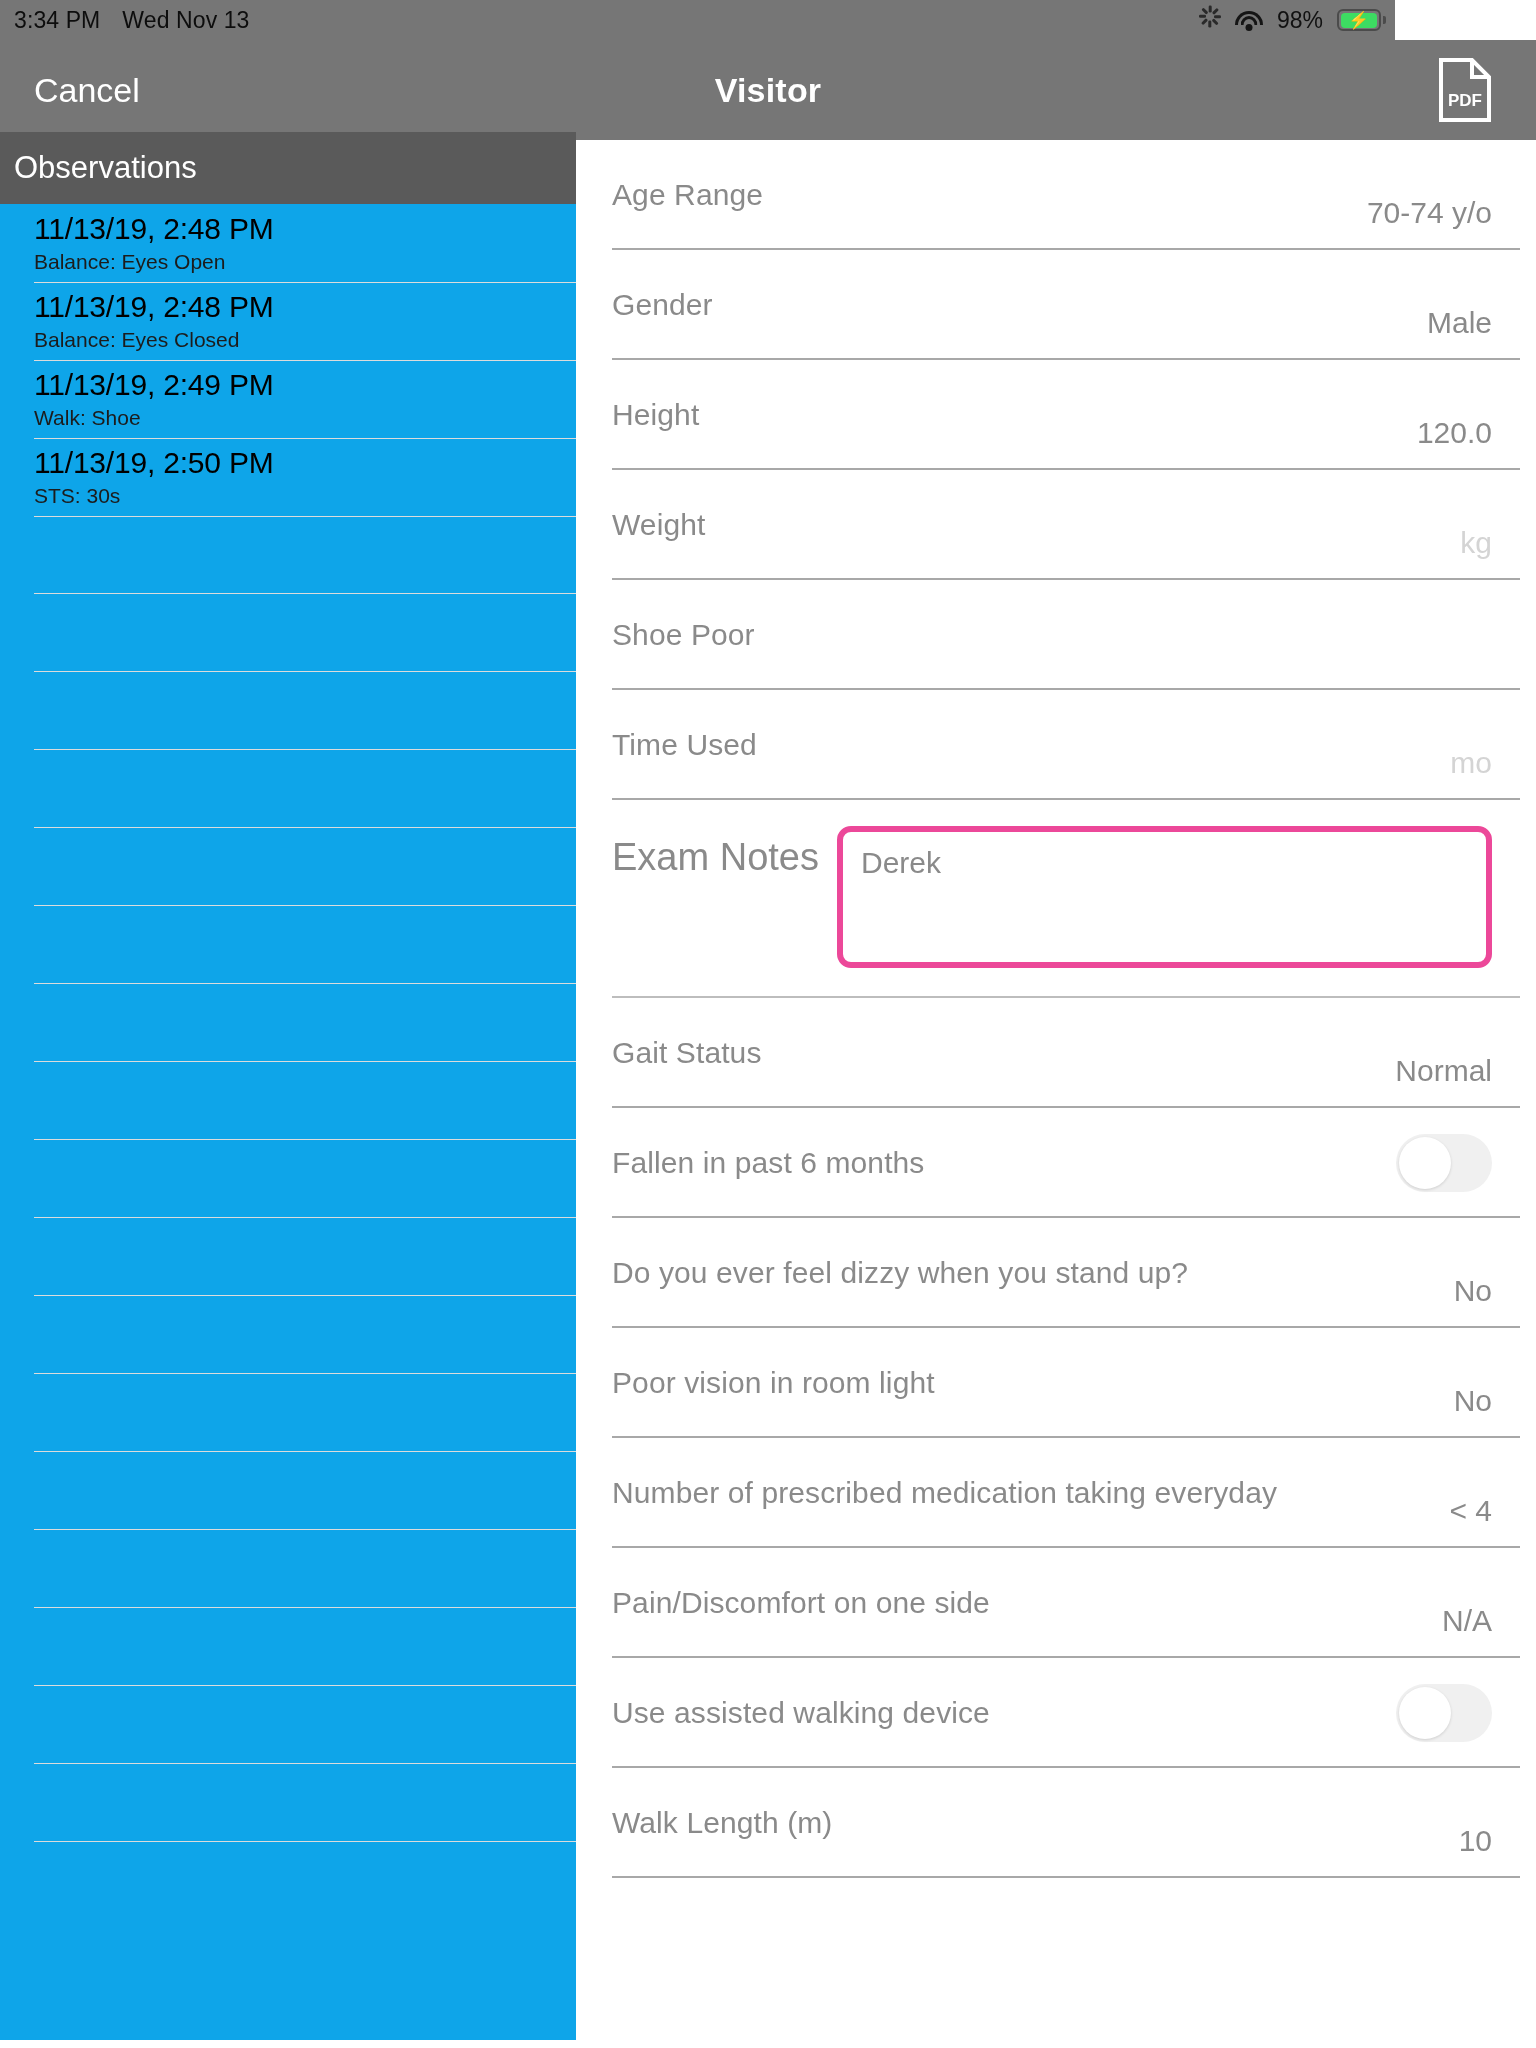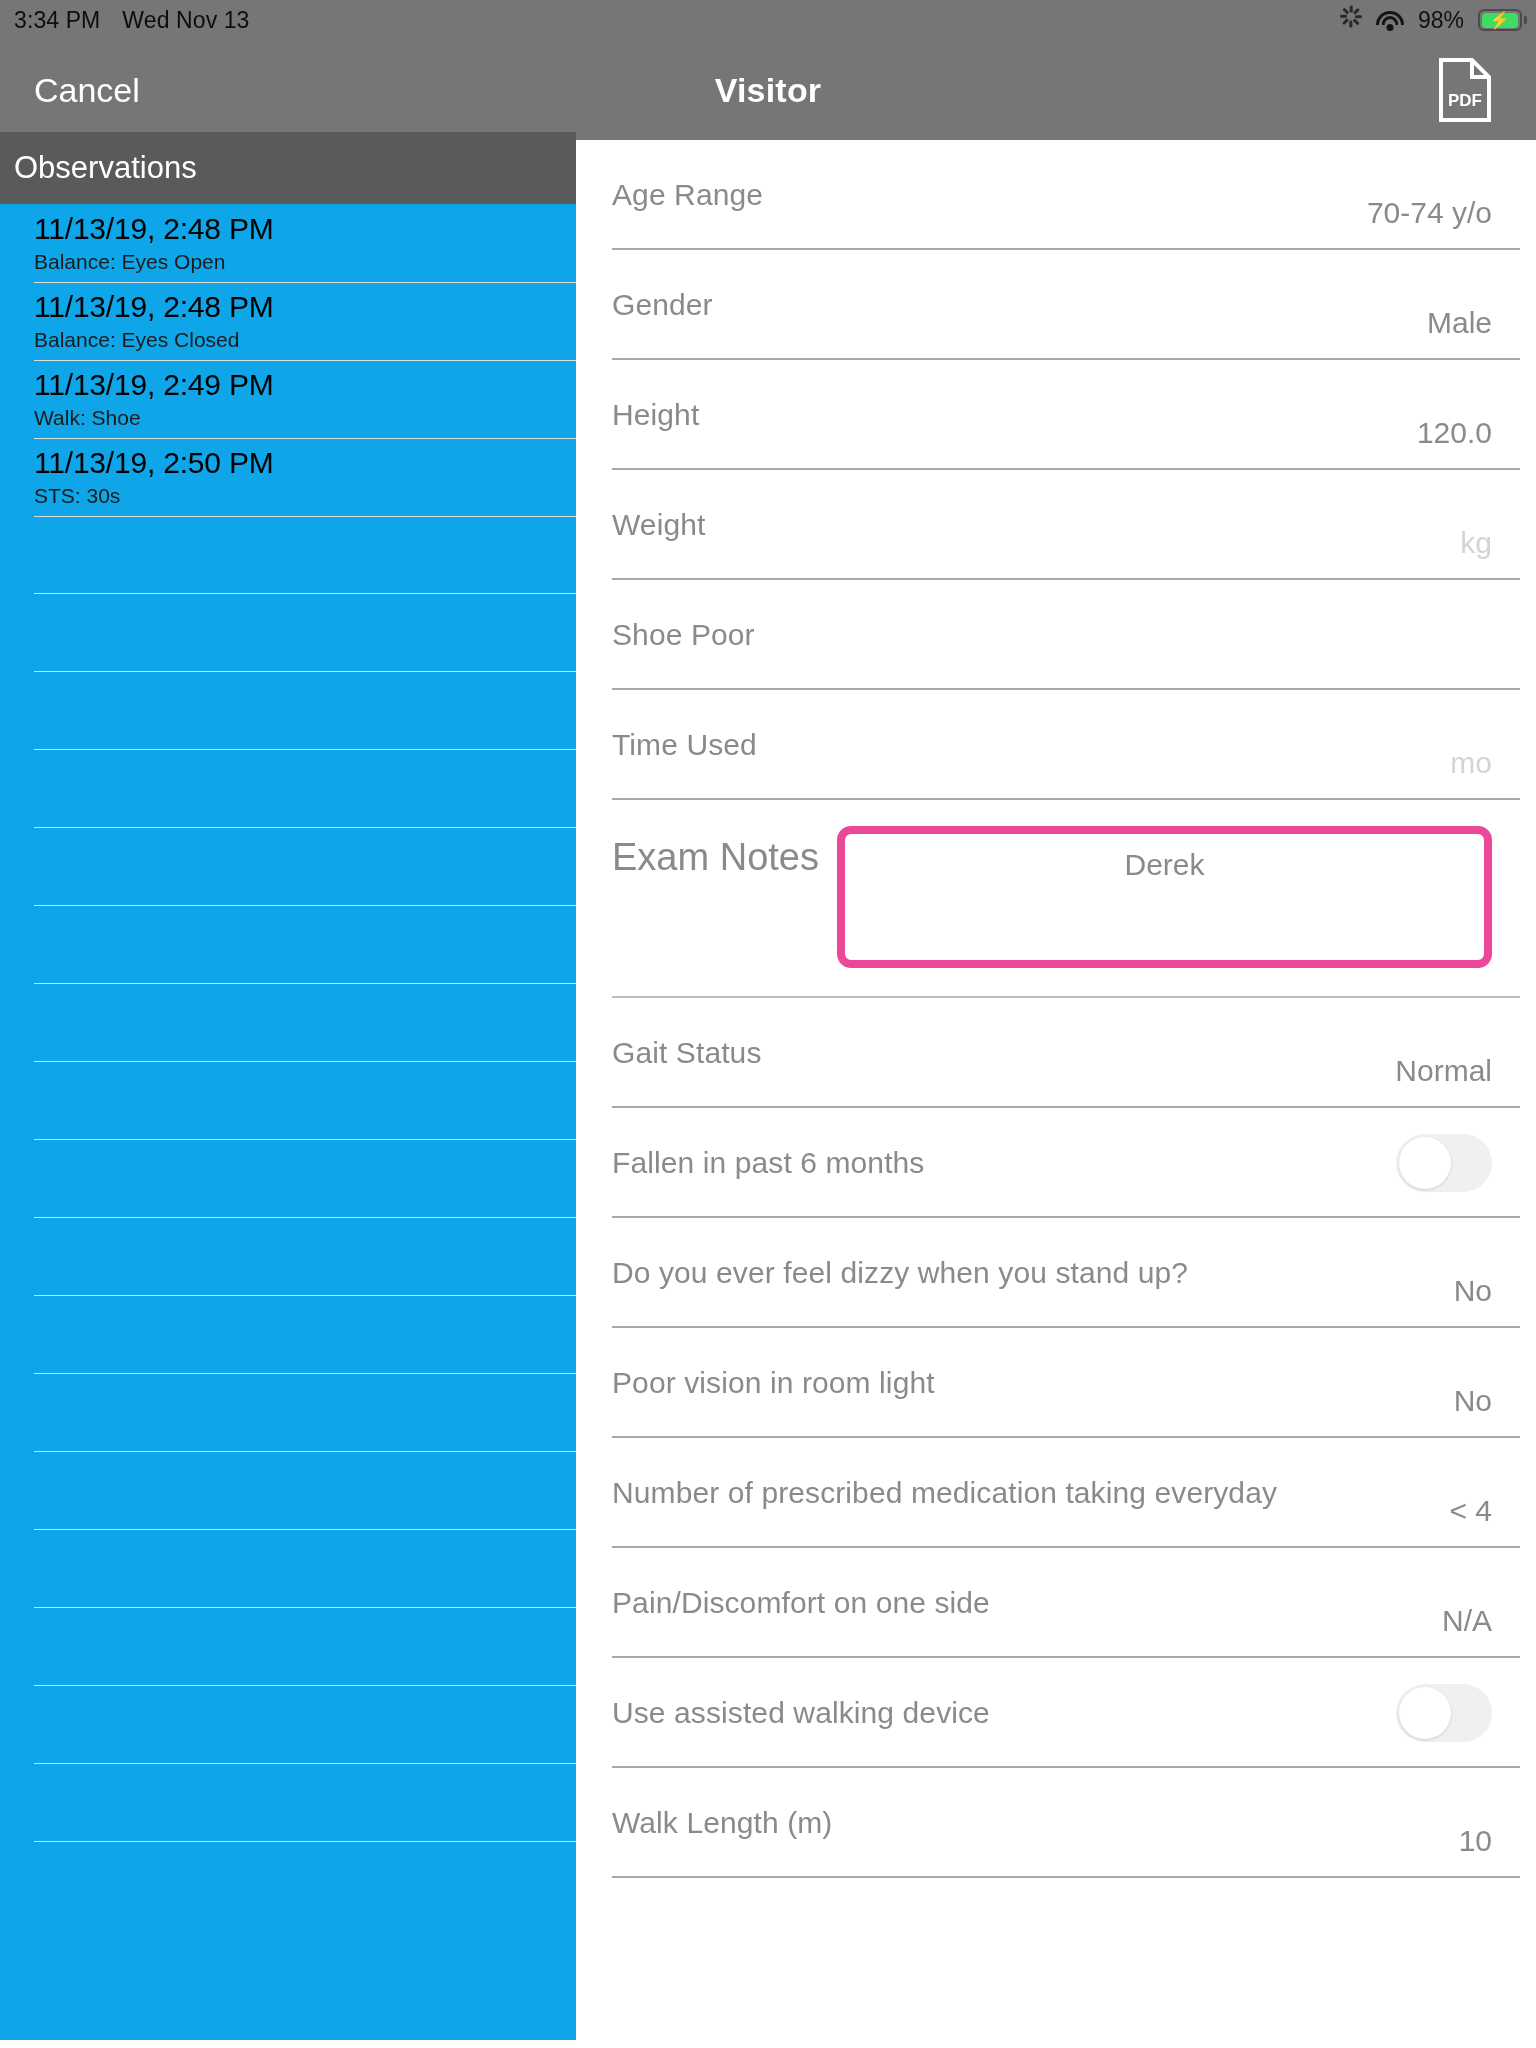--- a/index.html
+++ b/index.html
@@ -8,21 +8,21 @@
     background: #ffffff;
     font-family: "Liberation Sans", sans-serif;
     -webkit-font-smoothing: antialiased;
     overflow: hidden;
   }
   #app { position: relative; width: 1536px; height: 2048px; }
 
   
   .statusbar {
     position: absolute; top: 0; left: 0;
-    width: 1536px; height: 40px;
+    width: 1395px; height: 40px;
     background: #767676;
     display: flex; align-items: center;
   }
   .sb-left { display: flex; align-items: center; gap: 22px; padding-left: 14px; }
   .sb-time, .sb-date {
     font-size: 23px; color: #0d0d0d; font-weight: 400; letter-spacing: 0.1px;
   }
   .sb-right {
     margin-left: auto; display: flex; align-items: center;
     gap: 14px; padding-right: 14px;
@@ -151,25 +151,24 @@
     display: flex; align-items: flex-start;
     padding: 26px 44px 0 36px;
   }
   .row-notes::after {
     content: ""; position: absolute; left: 36px; right: 16px; bottom: 0;
     height: 2px; background: #bdbdbd;
   }
   .notes-label { font-size: 38px; color: #8a8a8a; padding-top: 10px; white-space: nowrap; }
   .notes-box {
     margin-left: 18px; flex: 1 1 auto; height: 142px;
-    border: 8px solid #ec4899; border-radius: 14px;
+    border: 6px solid #ec4899; border-radius: 14px;
     background: #ffffff; padding: 14px 18px;
     font-size: 30px; color: #8a8a8a; overflow: hidden;
     cursor: text;
-    text-align: center;
   }
 
   
   .toggle {
     width: 96px; height: 58px; border-radius: 29px;
     background: #f0f0f0; position: relative; flex: 0 0 auto;
     cursor: pointer; margin-left: 16px;
   }
   .toggle .knob {
     position: absolute; top: 3px; left: 3px;

